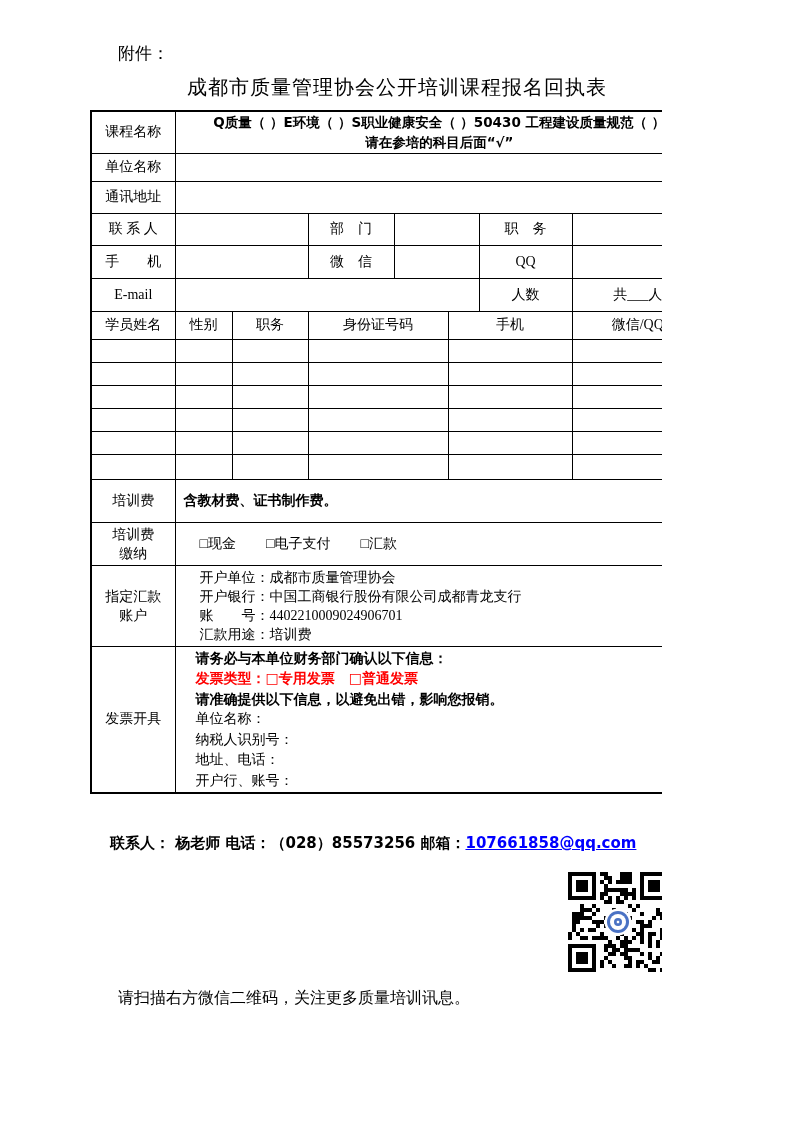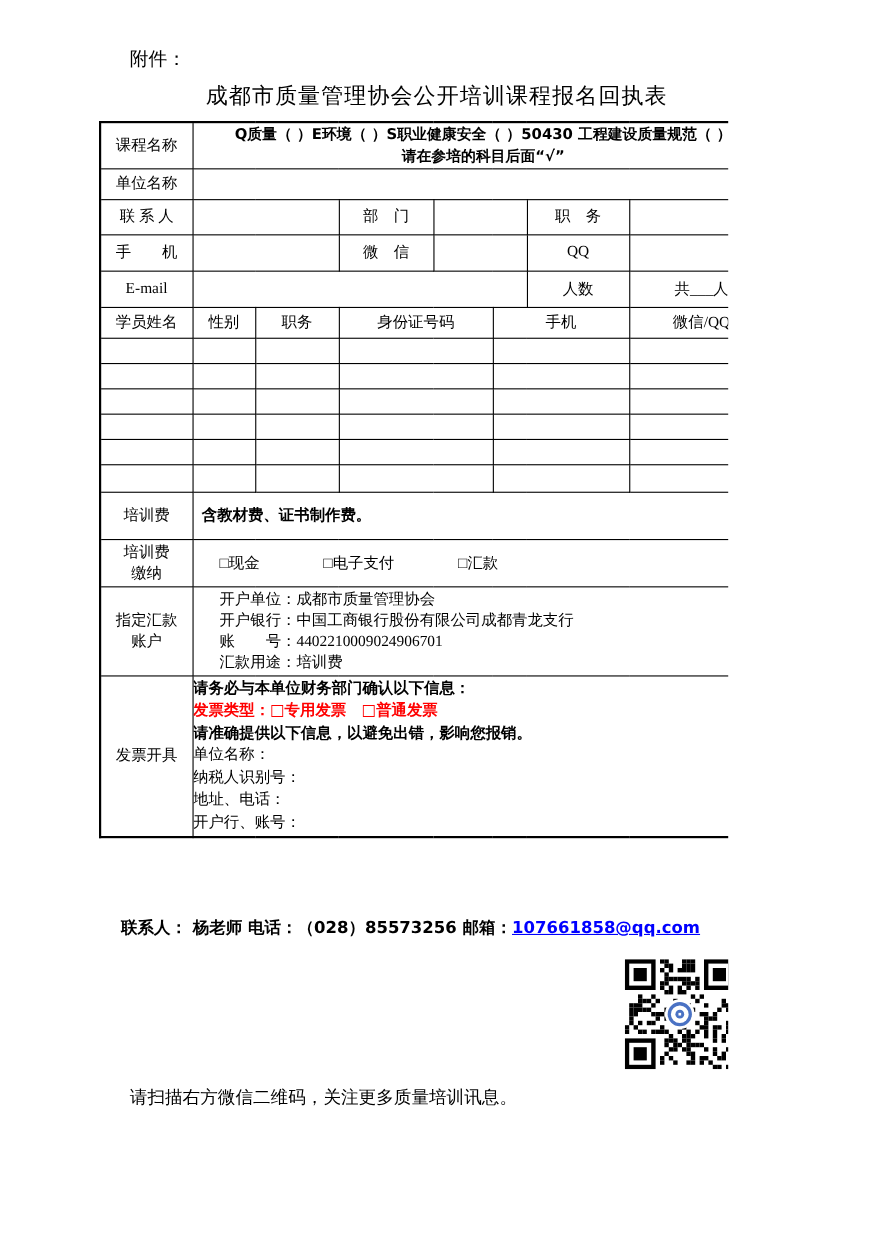--- a/index.html
+++ b/index.html
@@ -30,23 +30,23 @@
   .r-email   { height:33px; }
   .r-shead   { height:28px; }
   .r-srow    { height:23px; }
   .r-srowl   { height:25px; }
   .r-fee     { height:28px; }
   .r-pay     { height:43px; }
   .r-acct    { height:76px; }
   .r-inv     { height:144px; }
   .r-other   { height:30px; }
   .two-line  { line-height:19px; }
-  .pay-opts  { display:flex; align-items:center; gap:58px; padding-left:24px;text-align:center; }
+  .pay-opts  { display:flex; align-items:center; gap:30px; padding-left:24px;text-align:center; }
   .acct-cell { line-height:19px; padding:2px 24px; }
-  .inv-cell  { line-height:20.5px; padding:1px 0; }
+  .inv-cell  { line-height:20.5px; padding:1px 20px; }
   .red       { color:#FF0000; }
   .contact-line { position:absolute; left:110px; top:834px; font-size:15px;
                   font-weight:bold; font-family:"DejaVu Sans","Liberation Sans",sans-serif; }
   .contact-line a { color:#0000FF; text-decoration:underline; }
   .qr-wrap  { position:absolute; left:568px; top:872px; width:100px; height:100px; }
   .caption  { position:absolute; left:118px; top:988px; font-size:16px; }
 </style>
 </head>
 <body>
 
@@ -74,20 +74,24 @@
         <div>Q质量（  ）E环境（  ）S职业健康安全（  ）50430 工程建设质量规范（  ）</div>
         <div>请在参培的科目后面“√”</div>
       </td>
     </tr>
 
     <tr class="r-co">
       <td class="lbl">单位名称</td>
       <td colspan="7"></td>
     </tr>
 
+    <tr class="r-addr">
+      <td class="lbl">通讯地址</td>
+      <td colspan="7"></td>
+    </tr>
 
     <tr class="r-contact">
       <td class="lbl">联 系 人</td>
       <td colspan="2"></td>
       <td class="lbl">部　门</td>
       <td colspan="2"></td>
       <td class="lbl">职　务</td>
       <td></td>
     </tr>
 

